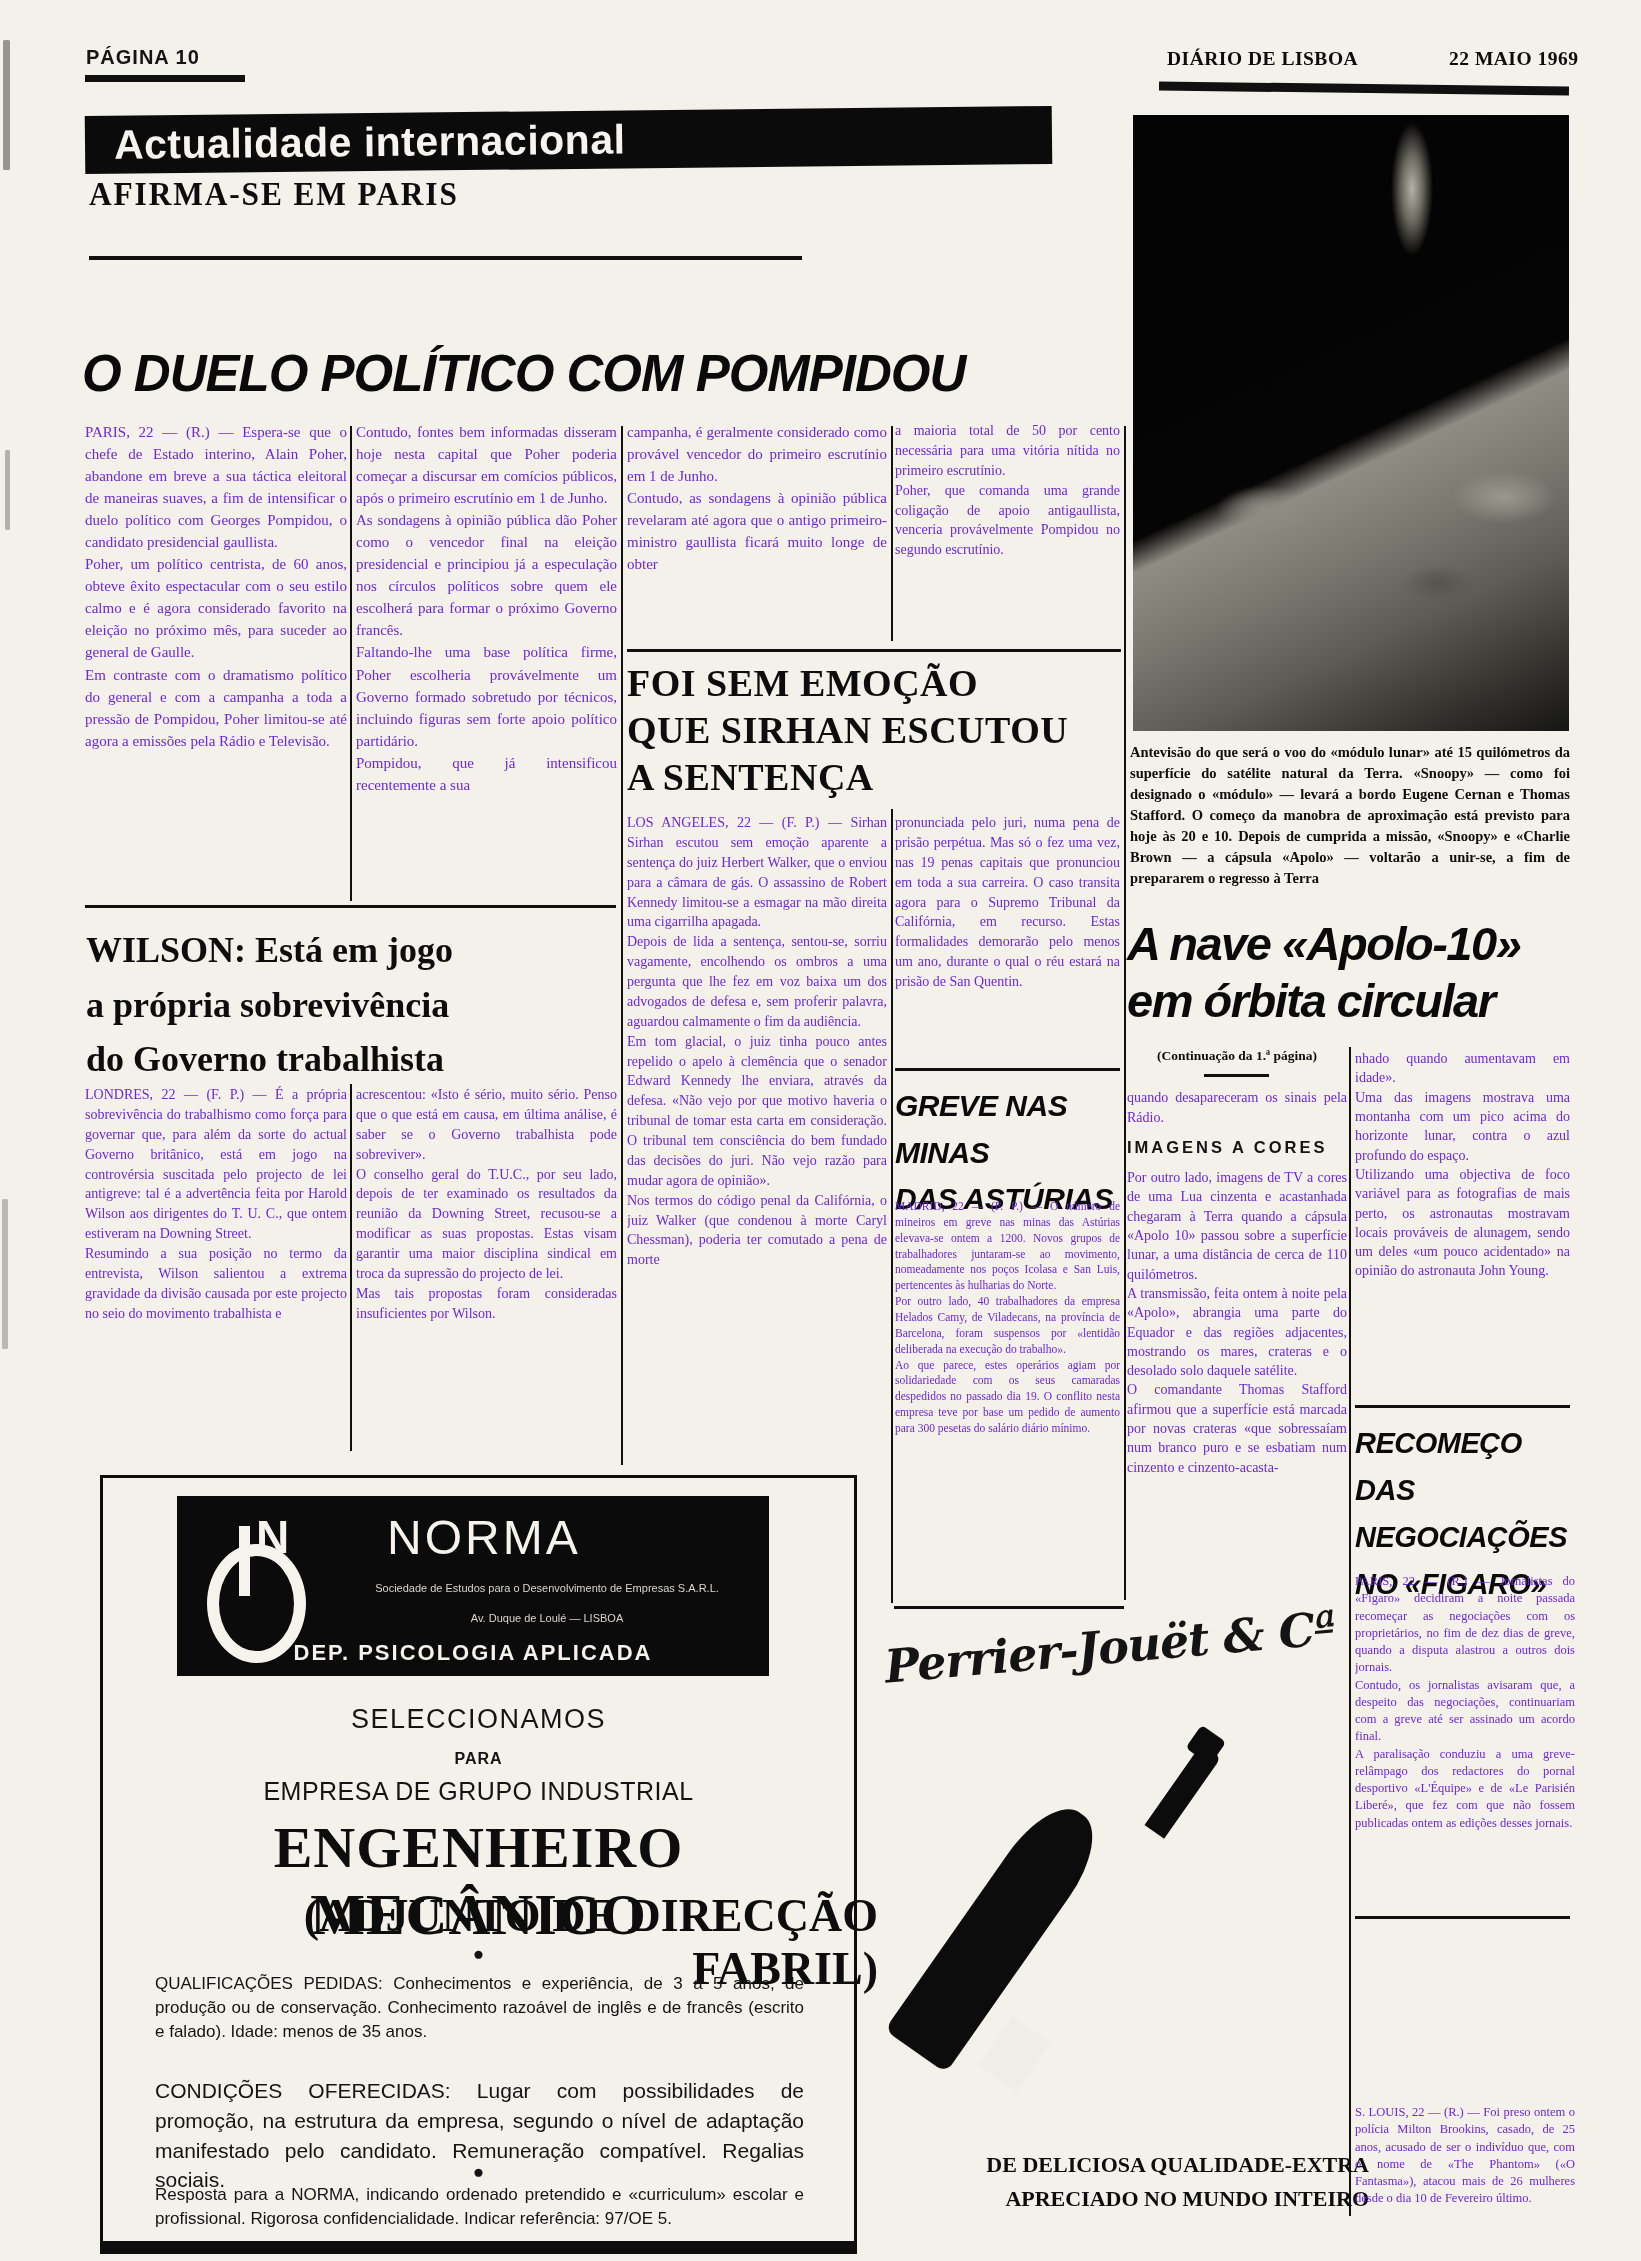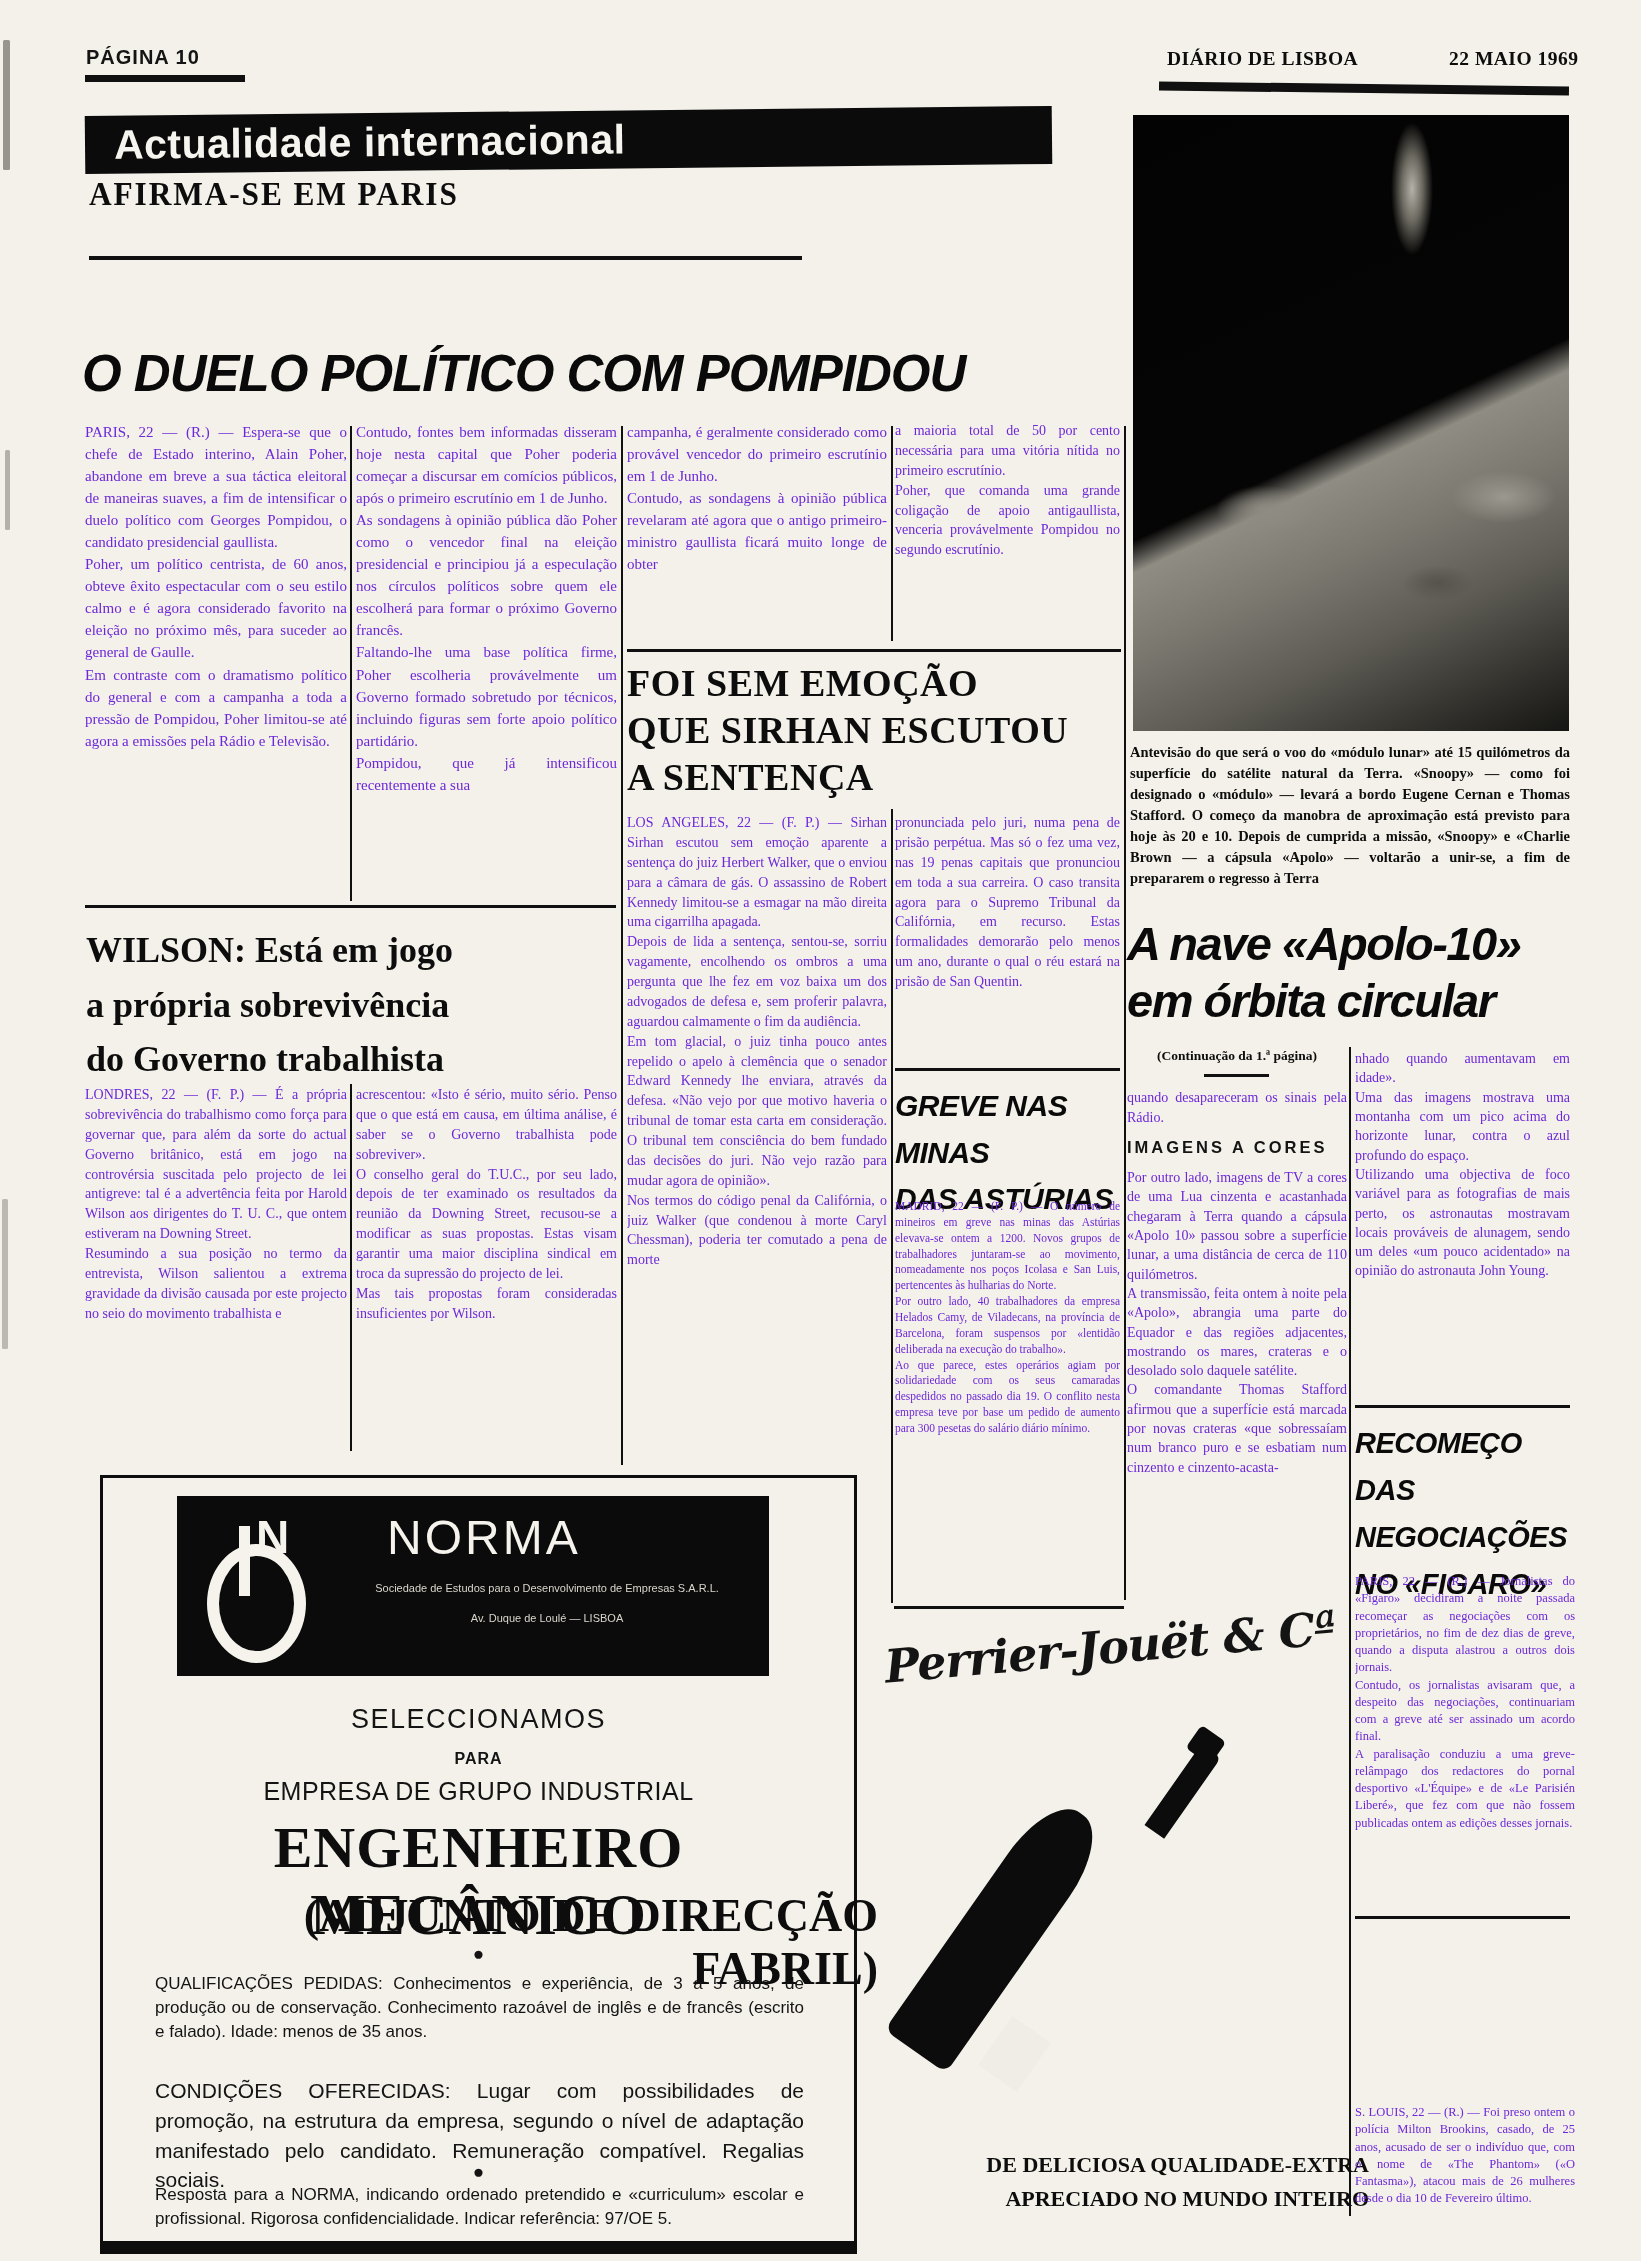--- a/index.html
+++ b/index.html
@@ -148,20 +148,21 @@
     <div class="norma-box abs" style="left:74px;top:18px;width:592px;height:180px;">
 
       <div>
         <div class="norma-ring" style="left:30px;top:48px;width:75px;height:95px;"></div>
         <div class="abs" style="left:62px;top:30px;width:11px;height:70px;background:#f5f3ec;"></div>
         <div class="abs adsans" style="left:79px;top:14px;font-size:46px;font-weight:bold;color:#f5f3ec;">N</div>
       </div>
       <div class="abs adsans" style="left:210px;top:14px;font-size:48px;font-weight:normal;letter-spacing:3px;color:#f5f3ec;">NORMA</div>
       <div class="abs adsans" style="left:165px;top:86px;width:410px;font-size:11px;color:#d9d6cc;text-align:center;">Sociedade de Estudos para o Desenvolvimento de Empresas S.A.R.L.</div>
       <div class="abs adsans" style="left:165px;top:116px;width:410px;font-size:11px;color:#d9d6cc;text-align:center;">Av. Duque de Loulé — LISBOA</div>
+      <div class="abs adsans" style="left:0px;top:144px;width:100%;font-size:22px;font-weight:bold;letter-spacing:2px;color:#f5f3ec;text-align:center;">DEP. PSICOLOGIA APLICADA</div>
     </div>
 
     <div class="abs adsans" style="left:0;top:226px;width:100%;text-align:center;font-size:27px;letter-spacing:1.5px;">SELECCIONAMOS</div>
     <div class="abs adsans" style="left:0;top:272px;width:100%;text-align:center;font-size:16px;font-weight:bold;letter-spacing:1px;">PARA</div>
     <div class="abs adsans" style="left:0;top:299px;width:100%;text-align:center;font-size:25px;letter-spacing:0.5px;">EMPRESA DE GRUPO INDUSTRIAL</div>
 
     <div class="abs serif-head" style="left:0;top:336px;width:100%;text-align:center;font-size:58px;letter-spacing:1px;">ENGENHEIRO MECÂNICO</div>
     <div class="abs serif-head" style="left:0;top:411px;width:100%;text-align:right;font-size:46px;padding-left:24px;">(ADJUNTO DE DIRECÇÃO FABRIL)</div>
 
     <div class="abs" style="left:0;top:465px;width:100%;text-align:center;font-size:19px;">●</div>

